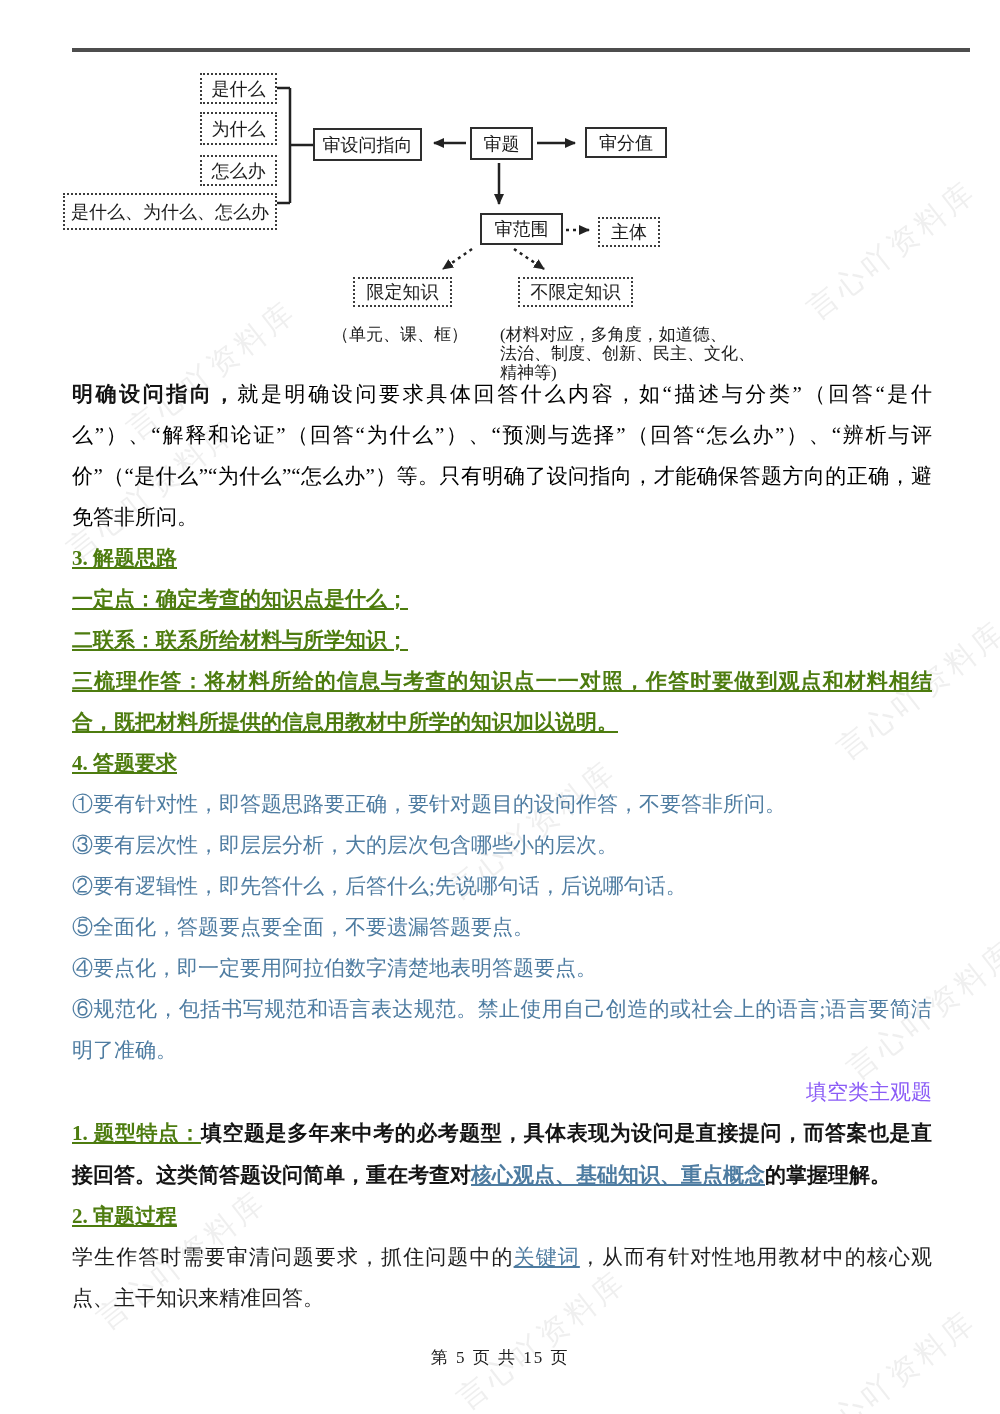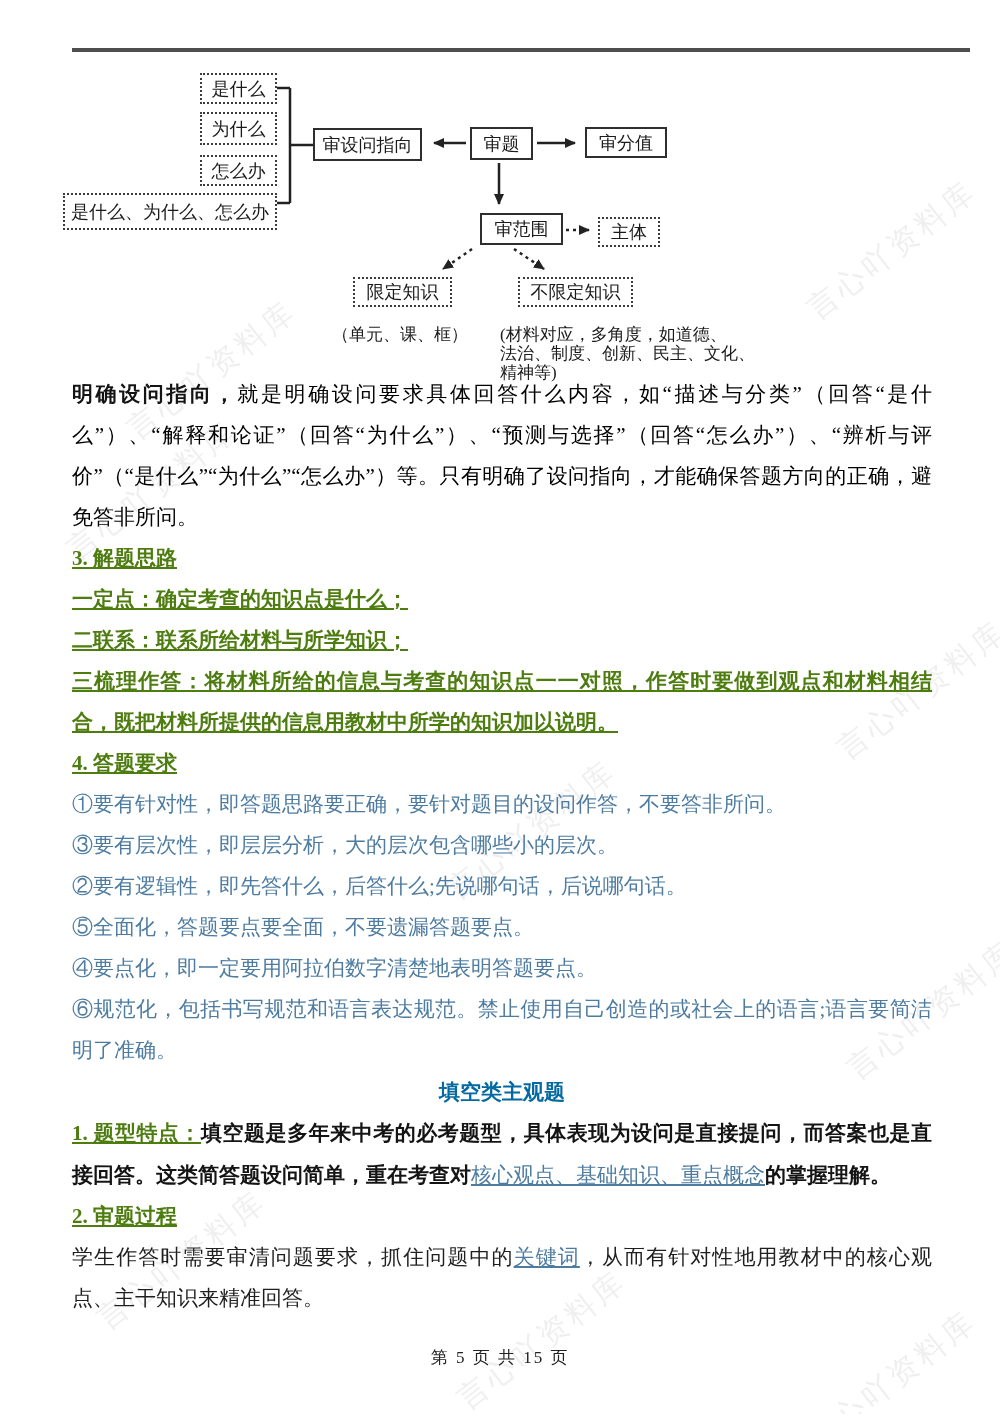--- a/index.html
+++ b/index.html
@@ -31,22 +31,22 @@
   .text-block {
     position:absolute; left:72px; top:374px; width:860px;
     font-size:21px; line-height:41px; text-align:justify; text-justify:inter-ideograph;
   }
   .text-block p { margin:0; }
   .bold-black { font-weight:bold; color:#141414; }
   .green { color:#000000; }
   .red { color:#4d7c0f; font-weight:bold;text-decoration:underline; }
   .blue { color:#4e7ca1; }
   .link { color:#4e7ca1; text-decoration:underline; }
-  .link-bold { font-weight:normal; }
-  .center-title { text-align:center; font-weight:bold; color:#0369a1;
+  .link-bold { font-weight:bold; }
+  .center-title { text-align:right; font-weight:normal; color:#8b5cf6;
     font-family:"Liberation Sans", sans-serif; }
   .sect3-heading { margin-top:16px !important; }
   .hei { font-family:"Liberation Sans", sans-serif; }
 
   .footer {
     position:absolute; left:0; top:1346px; width:1000px; text-align:center;
     font-size:17px; color:#222; letter-spacing:2px;
   }
 </style>
 </head>

